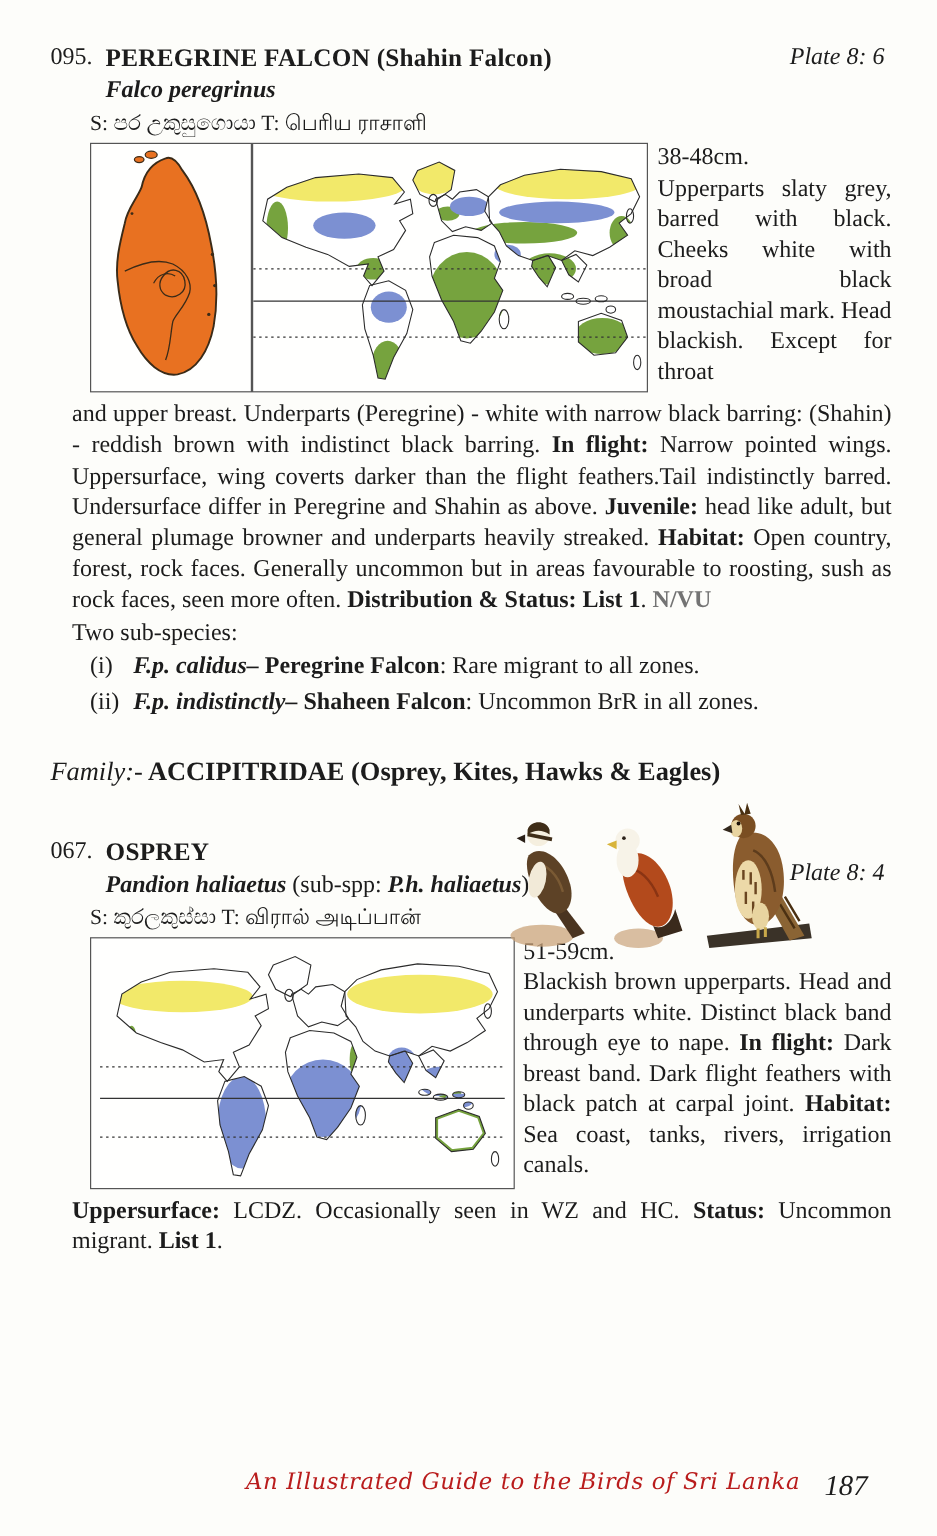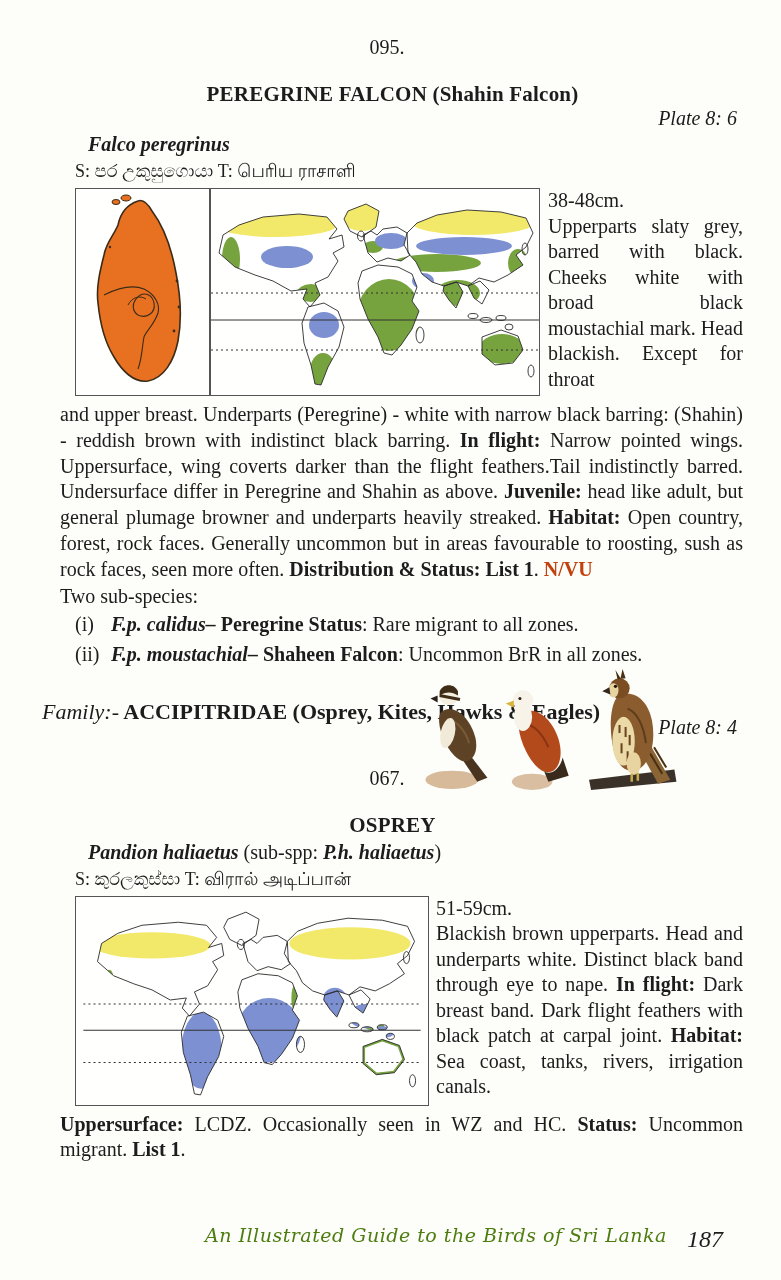--- a/index.html
+++ b/index.html
@@ -9,21 +9,21 @@
     width:781px; height:1280px;
     margin:0 auto;
     background:#fdfdfa;
     font-family:"Liberation Serif", serif;
     color:#1c1c1c;
     overflow:hidden;
   }
   .content { padding:36px 38px 0 42px; }
 
   
-  .sp-head { display:flex; align-items:center;flex-direction:column; }
+  .sp-head { display:flex; align-items:flex-start; }
   .sp-num { width:46px; font-size:20px; flex:0 0 46px; }
   .sp-title { font-weight:bold; font-size:21px; letter-spacing:.2px; }
   .plate { margin-left:auto; font-style:italic; font-size:20px; padding-right:6px; }
   .sci-line { margin-left:46px; font-size:20px; margin-top:3px; }
   .bi { font-weight:bold; font-style:italic; }
   .b  { font-weight:bold; }
   .local-line { margin-left:33px; font-size:18px; margin-top:5px; }
 
   
   .maps-row { display:flex; margin-left:33px; margin-top:4px; }
@@ -31,40 +31,40 @@
   .side-col { font-size:20px; line-height:25.5px; text-align:justify; }
   .side-col .size-line { text-align:left; }
   .row1 .side-col { width:218px; margin-left:8px; }
   .row2 .side-col { width:325px; margin-left:7px; }
 
   
   .body-par {
     margin-top:6px; margin-left:18px;
     font-size:20px; line-height:25.8px; text-align:justify;
   }
-  .status { color:#c2410c; font-weight:bold;font-family:Liberation Serif, serif; }
+  .status { color:#737373; font-weight:bold;font-family:Liberation Serif, serif; }
   .plain-line { margin-left:18px; font-size:20px; line-height:26px; }
   .subsp { margin-left:33px; font-size:20px; line-height:30px; display:flex; }
   .subsp .idx { flex:0 0 36px; }
 
   .family-line { margin-top:30px; margin-left:0px; font-size:22px; }
   .family-line .fam-prefix { font-style:italic;text-align:center; }
   .family-line .fam-name { font-weight:bold; }
 
   .s96-block { margin-top:42px; }
 
   
   .birds { position:absolute; left:418px; top:668px; }
   .plate4 { position:absolute; right:44px; top:716px; font-style:italic; font-size:20px; }
 
   
   .footer { position:absolute; left:0; right:0; top:1224px; }
   .footer-title {
     position:absolute; left:205px; font-style:italic; font-size:19px;
-    font-family:"DejaVu Serif", serif; letter-spacing:.5px; color:#4d7c0f;
+    font-family:"DejaVu Serif", serif; letter-spacing:.5px; color:#b91c1c;
   }
   .footer-page { position:absolute; right:58px; font-style:italic; font-size:24px; top:2px; }
 
   svg { display:block; }
 </style>
 </head>
 <body>
 
 <div class="page">
 
@@ -209,25 +209,25 @@
       </div>
     </div>
 
     <div class="body-par">
       <span>and upper breast. Underparts (Peregrine) - white with narrow black barring: (Shahin) - reddish brown with indistinct black barring. </span><span class="b">In flight:</span><span> Narrow pointed wings. Uppersurface, wing coverts darker than the flight feathers.Tail indistinctly barred. Undersurface differ in Peregrine and Shahin as above.  </span><span class="b">Juvenile:</span><span> head like adult, but general plumage browner and underparts heavily streaked. </span><span class="b">Habitat:</span><span> Open country, forest, rock faces. Generally uncommon but in areas favourable to roosting, sush as rock faces, seen more often. </span><span class="b">Distribution &amp; Status: List 1</span><span>.  </span><span class="status">N/VU</span>
     </div>
     <div class="plain-line">Two sub-species:</div>
 
     <div class="subsp">
       <span class="idx">(i)</span>
-      <span><span class="bi">F.p. calidus–</span><span class="b"> Peregrine Status</span><span>: Rare migrant to all zones.</span></span>
+      <span><span class="bi">F.p. calidus–</span><span class="b"> Peregrine Falcon</span><span>: Rare migrant to all zones.</span></span>
     </div>
     <div class="subsp">
       <span class="idx">(ii)</span>
-      <span><span class="bi">F.p. moustachial–</span><span class="b"> Shaheen Falcon</span><span>: Uncommon BrR  in all zones.</span></span>
+      <span><span class="bi">F.p. indistinctly–</span><span class="b"> Shaheen Falcon</span><span>: Uncommon BrR  in all zones.</span></span>
     </div>
 
     <div class="family-line">
       <span class="fam-prefix">Family:-</span><span class="fam-name"> ACCIPITRIDAE  (Osprey, Kites, Hawks &amp; Eagles)</span>
     </div>
 
     <div class="s96-block">
       <div class="sp-head">
         <span class="sp-num">067.</span>
         <span class="sp-title">OSPREY</span>

